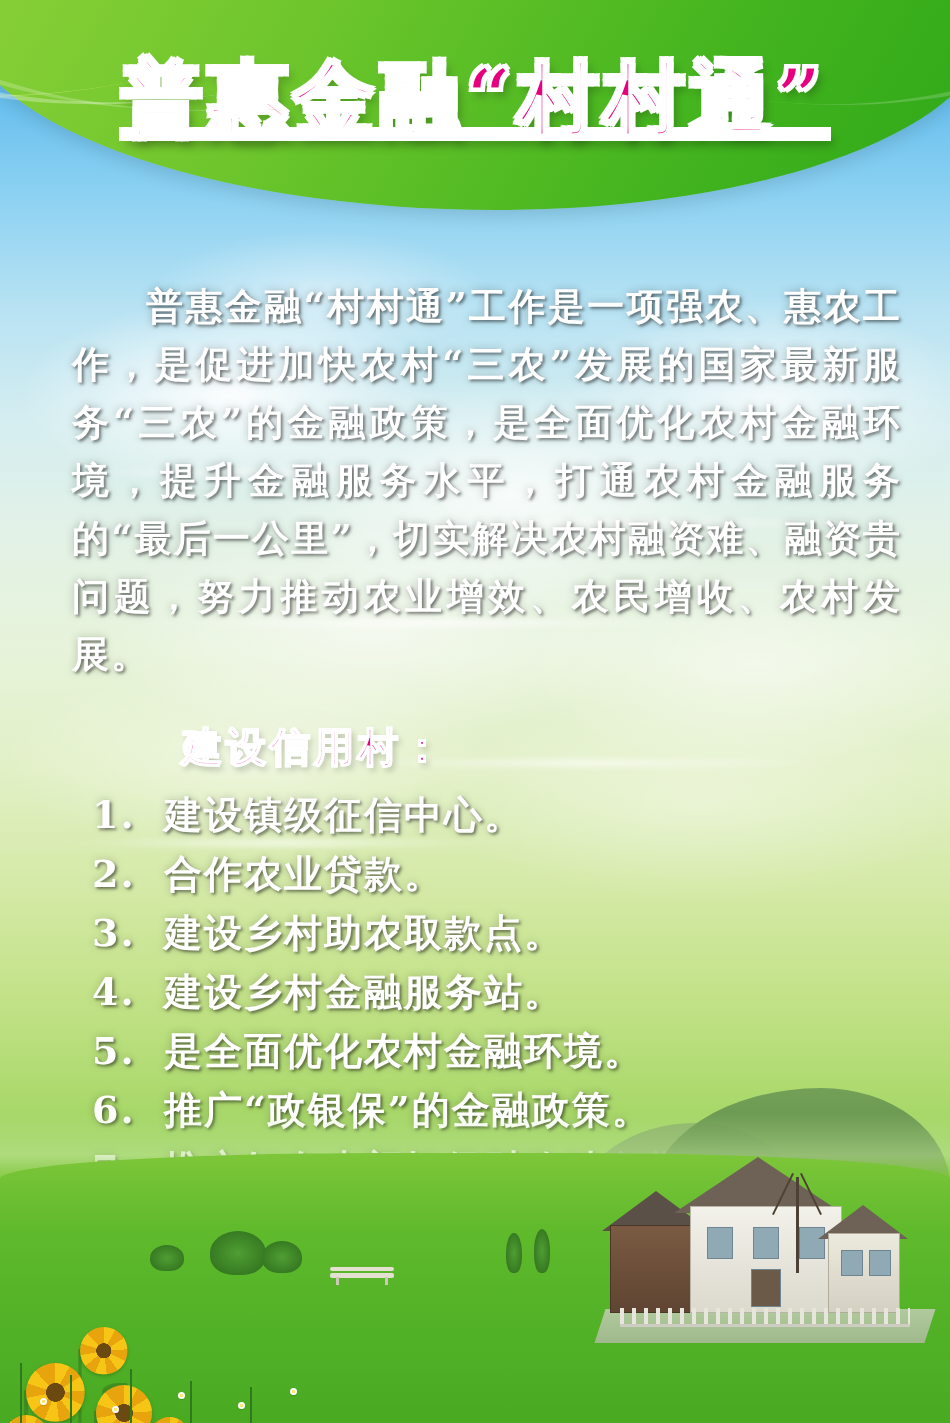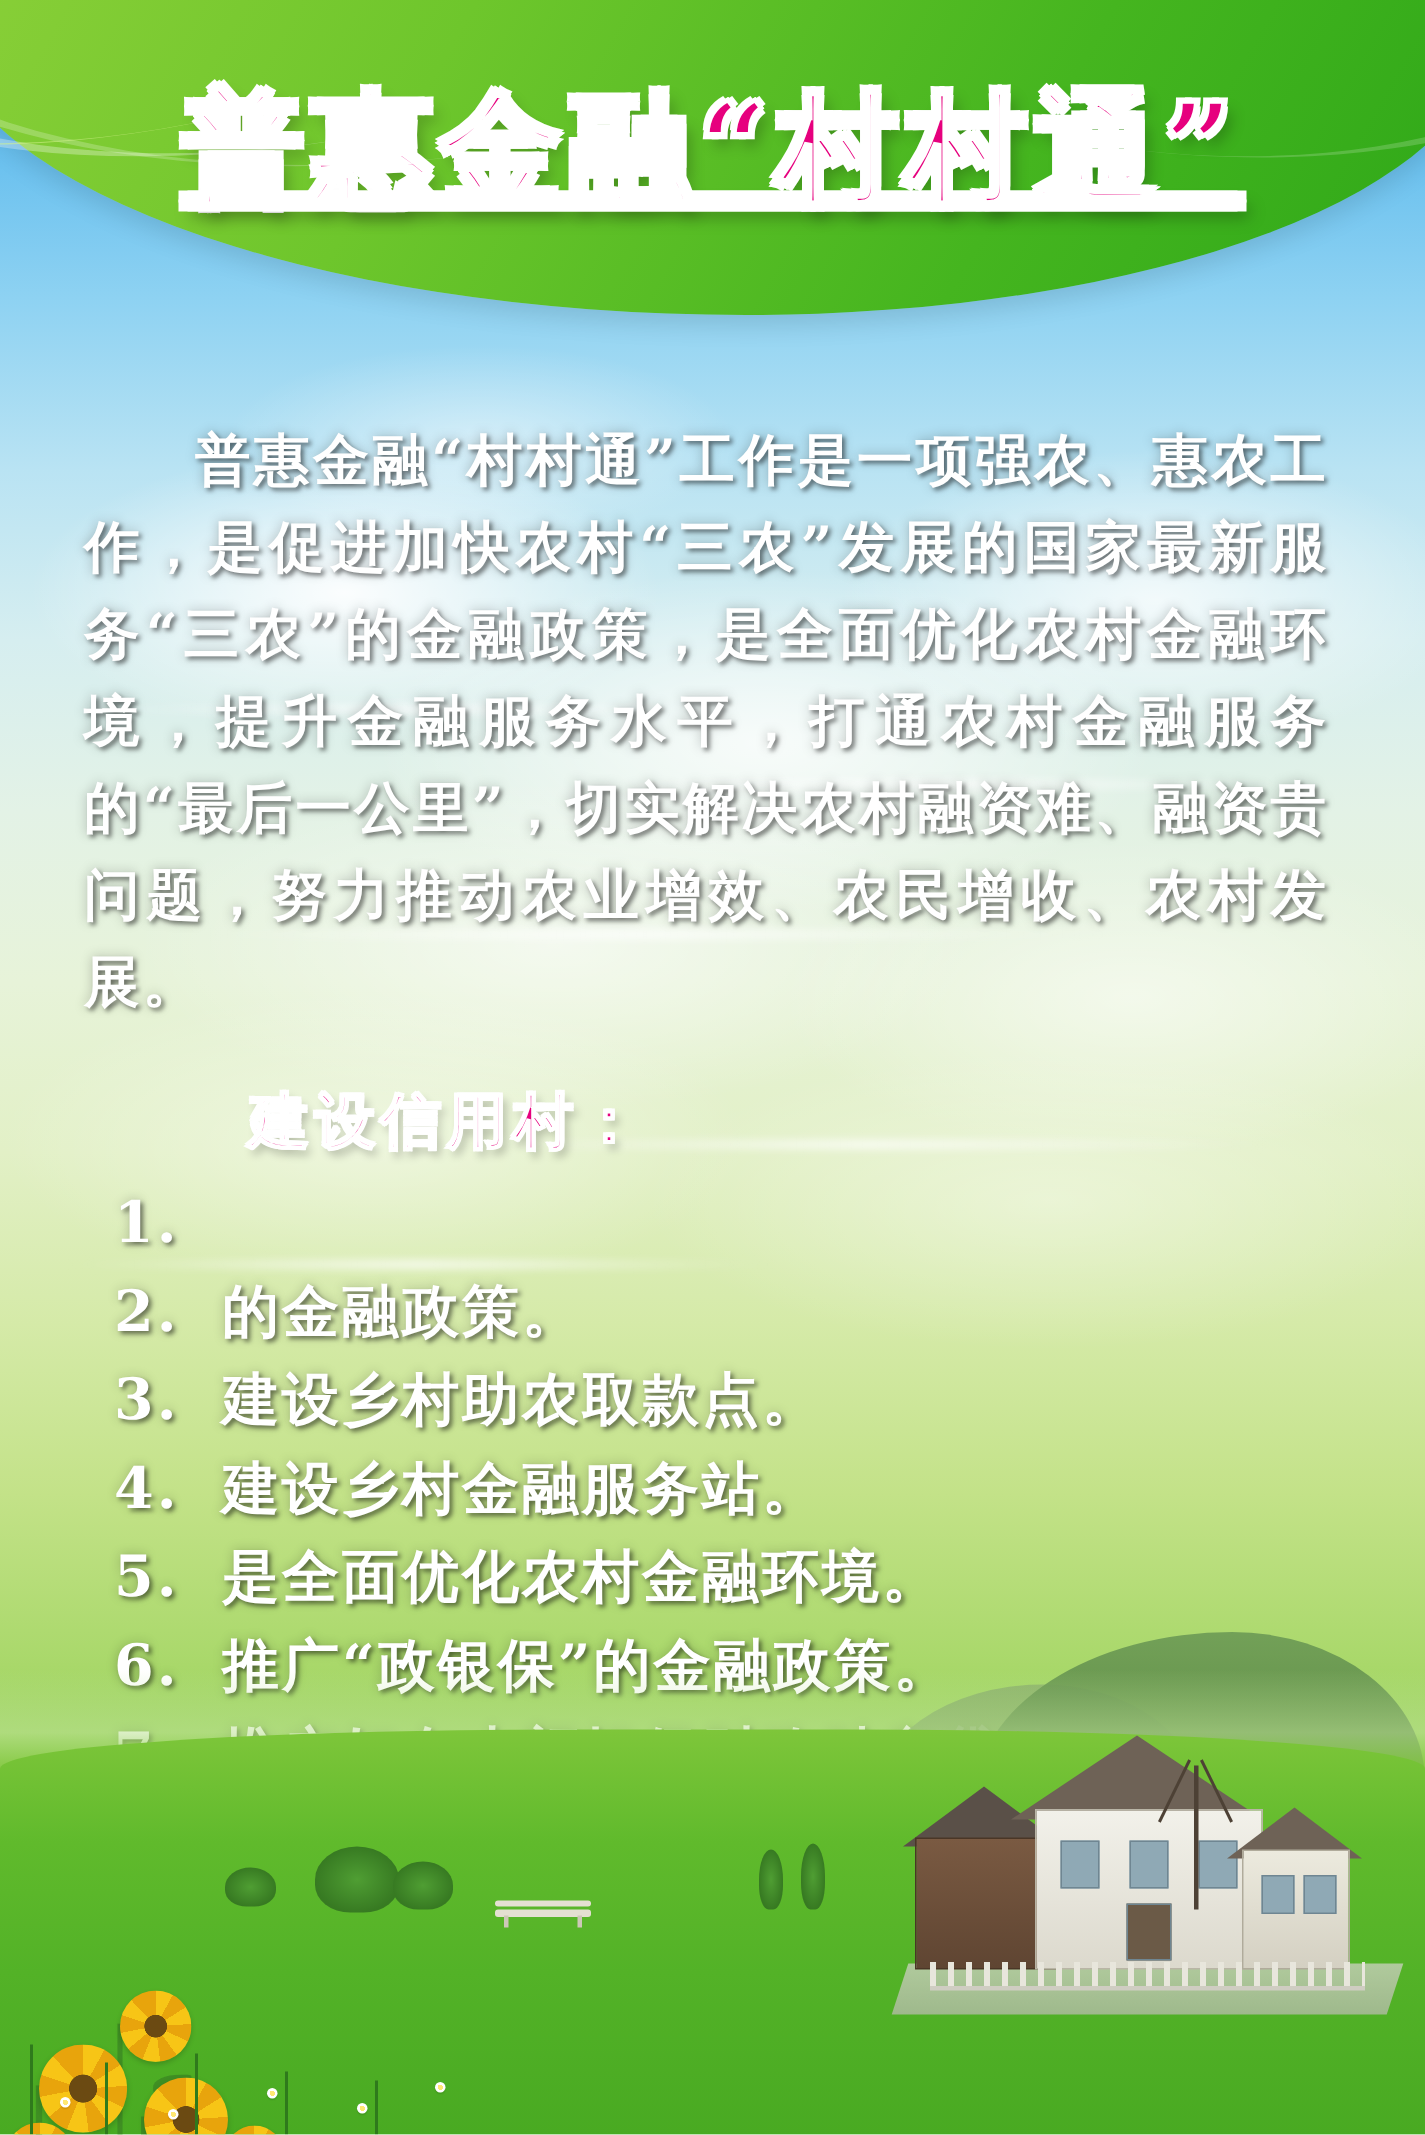--- a/index.html
+++ b/index.html
@@ -125,21 +125,21 @@
       3px -3px 0 #ffffff,
       -3px -3px 0 #ffffff,
       5px 7px 10px rgba(0,0,0,0.28);
     white-space: nowrap;
     text-decoration: underline;
   }
 
   
   .content {
     position: absolute;
-    left: 56px;
+    left: 72px;
     top: 240px;
     width: 830px;
   }
   .intro {
     font-family: "DejaVu Serif", serif;
     font-weight: bold;
     font-size: 37px;
     line-height: 58px;
     color: #ffffff;
     text-indent: 74px;
@@ -439,24 +439,25 @@
   <div class="title">普惠金融“村村通”</div>
 
   <div class="content">
     <p class="intro">普惠金融“村村通”工作是一项强农、惠农工作，是促进加快农村“三农”发展的国家最新服务“三农”的金融政策，是全面优化农村金融环境，提升金融服务水平，打通农村金融服务的“最后一公里”，切实解决农村融资难、融资贵问题，努力推动农业增效、农民增收、农村发展。</p>
 
     <div class="subhead">建设信用村：</div>
 
     <ul class="list">
       <li>
         <span class="num">1.</span>
+        <span class="txt">建设镇级征信中心。</span>
       </li>
       <li>
         <span class="num">2.</span>
-        <span class="txt">的金融政策。</span>
+        <span class="txt">合作农业贷款。</span>
       </li>
       <li>
         <span class="num">3.</span>
         <span class="txt">建设乡村助农取款点。</span>
       </li>
       <li>
         <span class="num">4.</span>
         <span class="txt">建设乡村金融服务站。</span>
       </li>
       <li>

